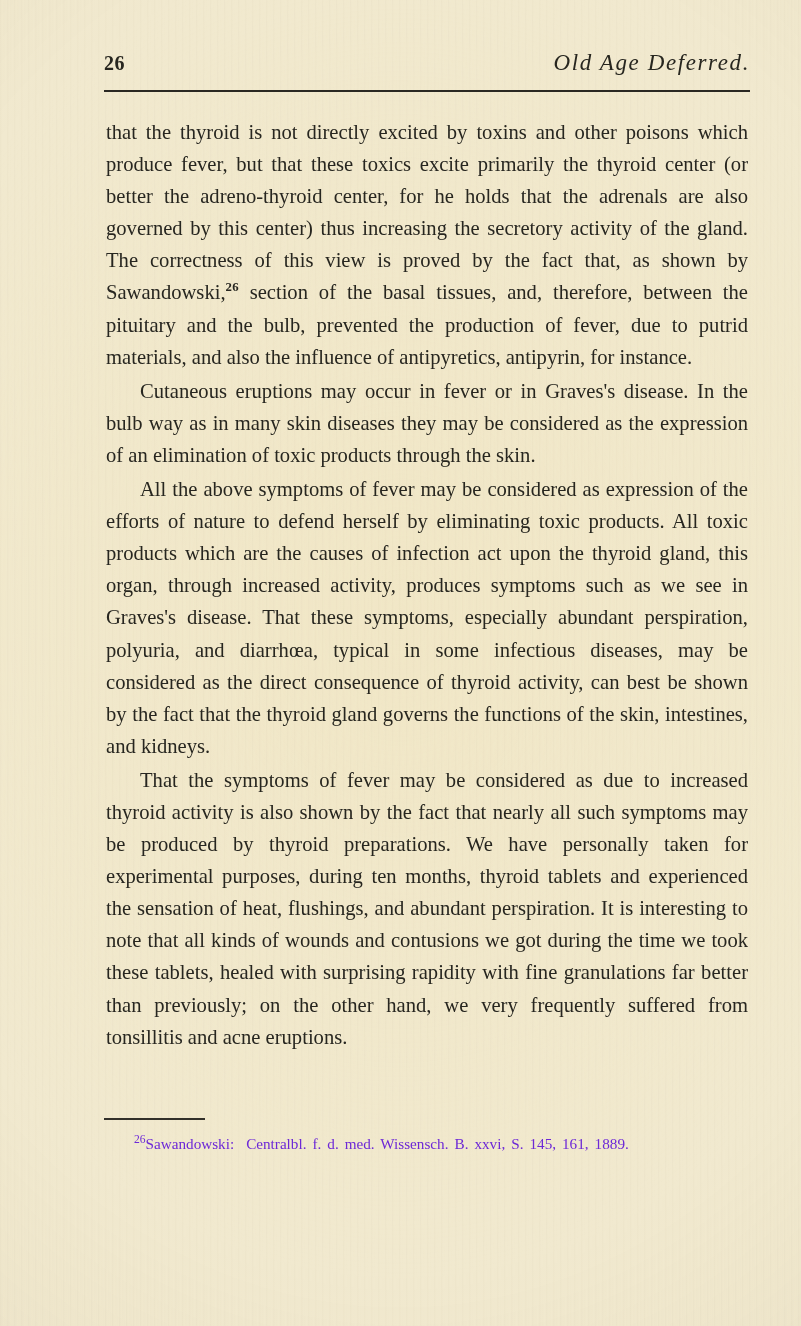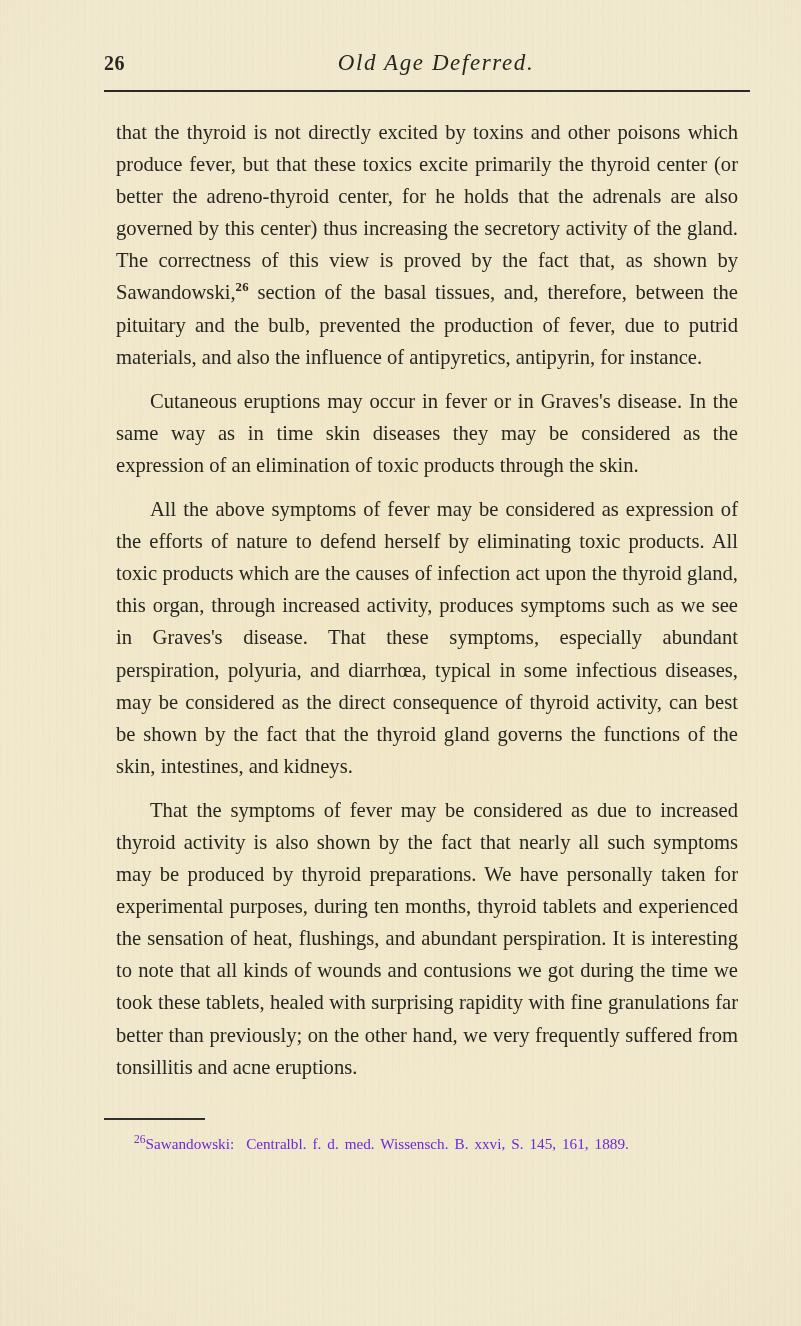--- a/index.html
+++ b/index.html
@@ -58,21 +58,21 @@
     font-size: 20px;
     font-weight: 700;
     letter-spacing: 0.5px;
     color: #27261f;
   }
   .head-title {
     position: absolute;
     left: 0;
     right: 0;
     top: -2px;
-    text-align: center;
+    text-align: right;
     font-style: italic;
     font-size: 23px;
     letter-spacing: 1.6px;
     color: #27261f;
     padding-left: 18px;
   }
   .head-rule {
     position: absolute;
     left: 0;
     top: 38px;
@@ -85,21 +85,21 @@
   .body-text {
     margin-top: 18px;
     font-size: 20.6px;
     line-height: 32.1px;
     text-align: justify;
     text-justify: inter-word;
     color: #272620;
     -webkit-font-smoothing: antialiased;
   }
   .body-text p {
-    margin: 12px;
+    margin: 2px;
     text-indent: 34px;
     hyphens: none;
   }
   .body-text p.no-indent {
     text-indent: 0;
   }
   sup.ref {
     font-size: 0.62em;
     font-weight: 700;
     vertical-align: super;
@@ -146,21 +146,21 @@
   <div class="content">
 
     <div class="running-head">
       <span class="folio">26</span>
       <span class="head-title">Old Age Deferred.</span>
       <div class="head-rule"></div>
     </div>
 
     <div class="body-text">
       <p class="no-indent"><span>that the thyroid is not directly excited by toxins and other poisons which produce fever, but that these toxics excite primarily the thyroid center (or better the adreno-thyroid center, for he holds that the adrenals are also governed by this center) thus increasing the secretory activity of the gland. The correctness of this view is proved by the fact that, as shown by Sawandowski,</span><sup class="ref">26</sup><span> section of the basal tissues, and, therefore, between the pituitary and the bulb, prevented the production of fever, due to putrid materials, and also the influence of antipyretics, antipyrin, for instance.</span></p>
-      <p>Cutaneous eruptions may occur in fever or in Graves's disease. In the same way as in time skin diseases they may be considered as the expression of an elimination of toxic products through the skin.</p>
+      <p>Cutaneous eruptions may occur in fever or in Graves's disease. In the bulb way as in many skin diseases they may be considered as the expression of an elimination of toxic products through the skin.</p>
       <p>All the above symptoms of fever may be considered as expression of the efforts of nature to defend herself by eliminating toxic products. All toxic products which are the causes of infection act upon the thyroid gland, this organ, through increased activity, produces symptoms such as we see in Graves's disease. That these symptoms, especially abundant perspiration, polyuria, and diarrhœa, typical in some infectious diseases, may be considered as the direct consequence of thyroid activity, can best be shown by the fact that the thyroid gland governs the functions of the skin, intestines, and kidneys.</p>
       <p>That the symptoms of fever may be considered as due to increased thyroid activity is also shown by the fact that nearly all such symptoms may be produced by thyroid preparations. We have personally taken for experimental purposes, during ten months, thyroid tablets and experienced the sensation of heat, flushings, and abundant perspiration. It is interesting to note that all kinds of wounds and contusions we got during the time we took these tablets, healed with surprising rapidity with fine granulations far better than previously; on the other hand, we very frequently suffered from tonsillitis and acne eruptions.</p>
     </div>
 
   </div>
 
   <div class="footnote">
     <div class="footnote-rule"></div>
     <div class="footnote-text"><sup>26</sup><span class="fn-author">Sawandowski:</span>&nbsp; <span>Centralbl. f. d. med. Wissensch. B. xxvi, S. 145, 161, 1889.</span></div>
   </div>

